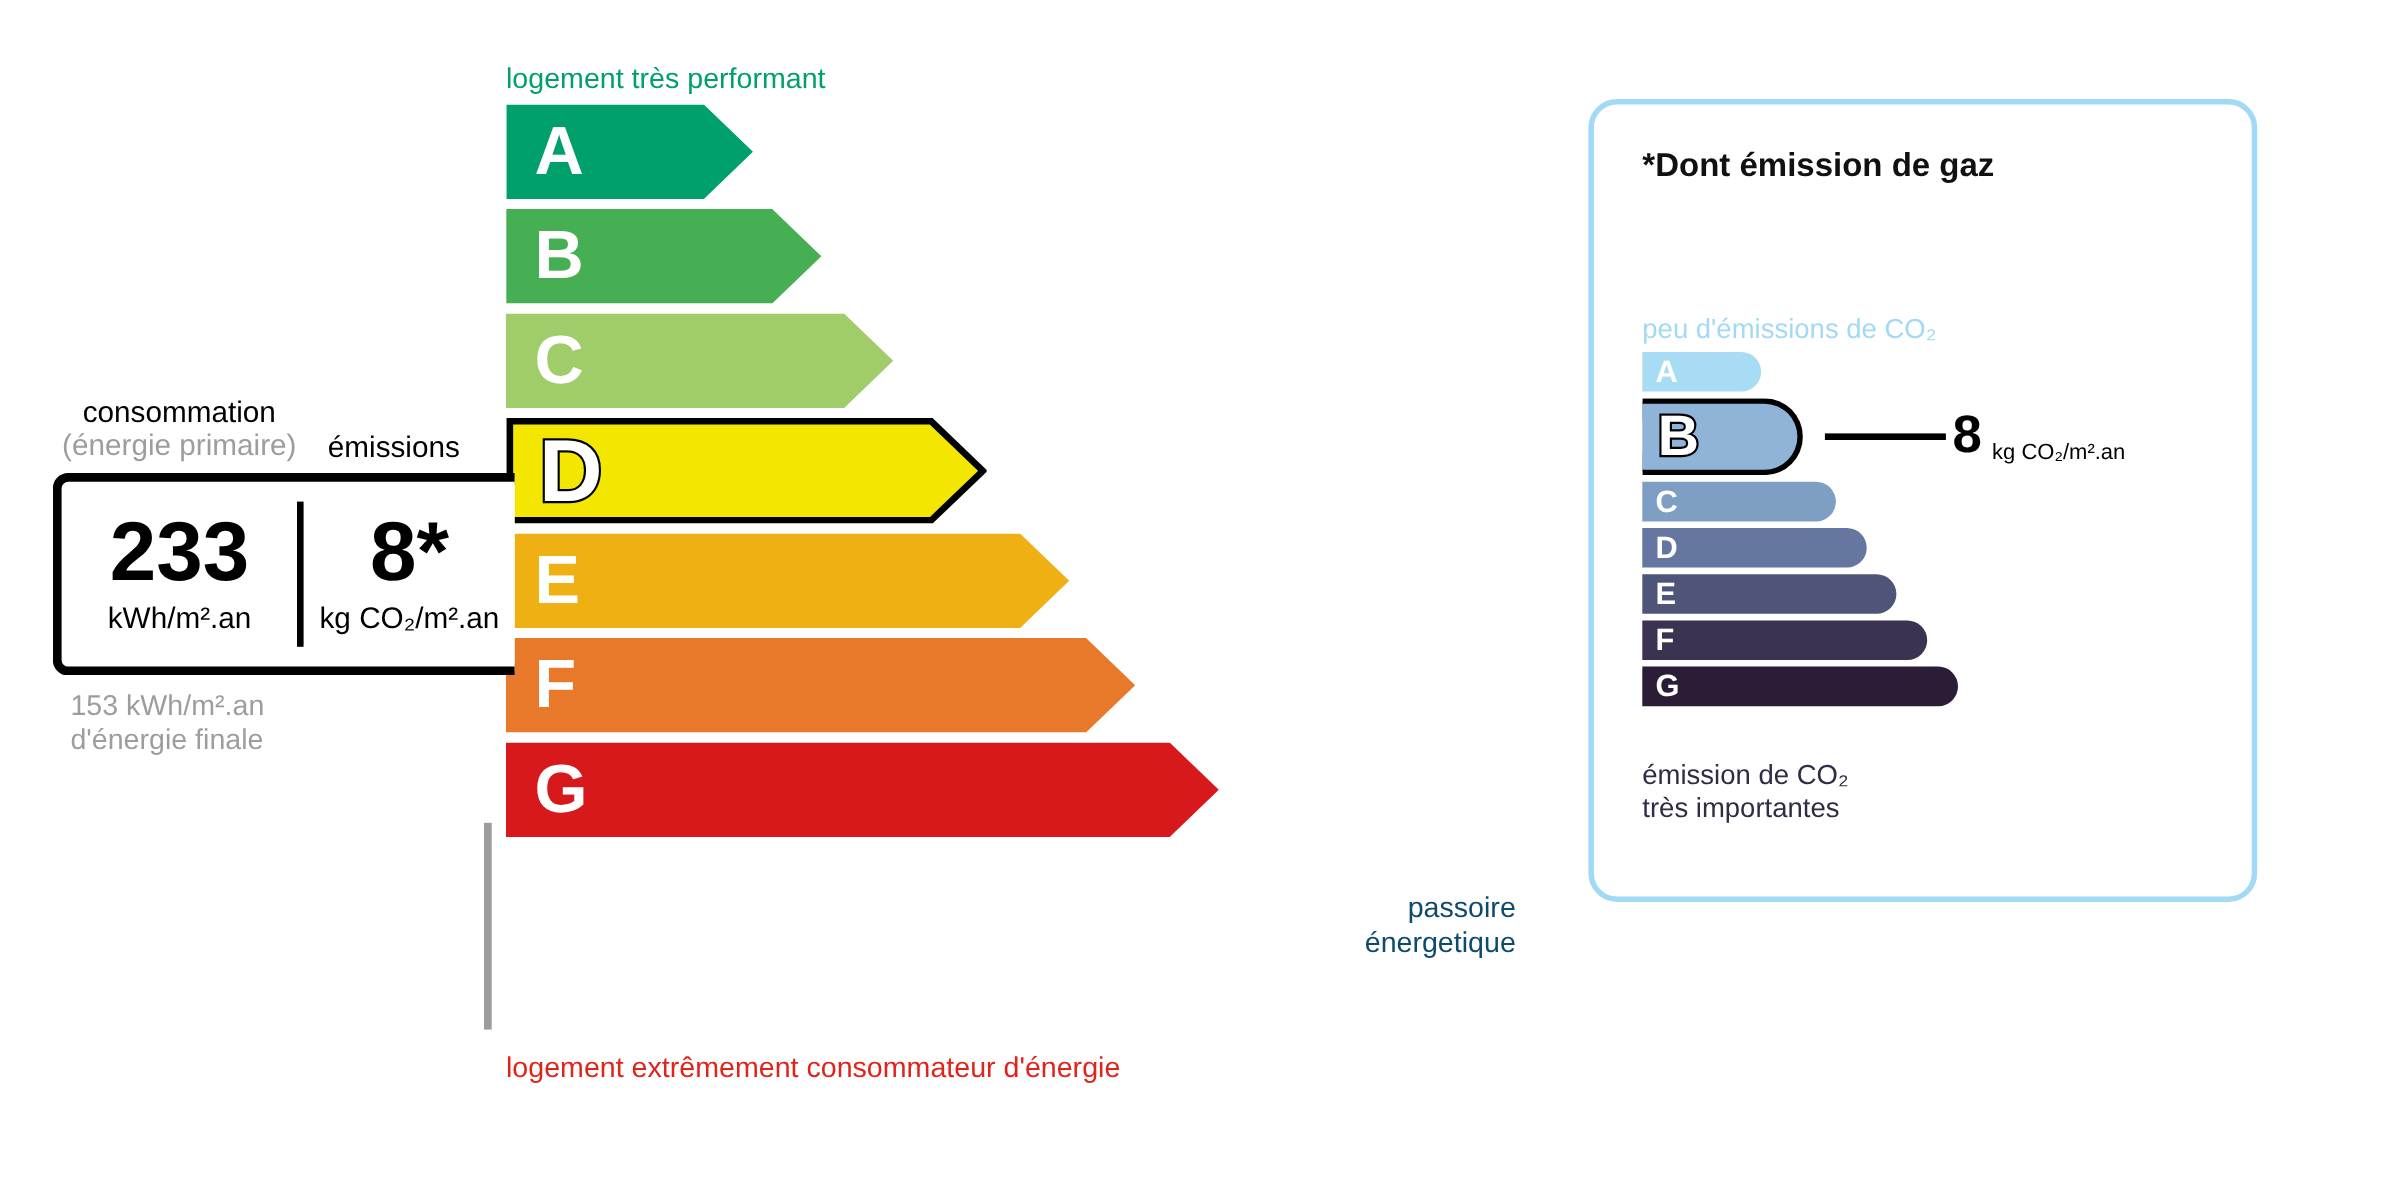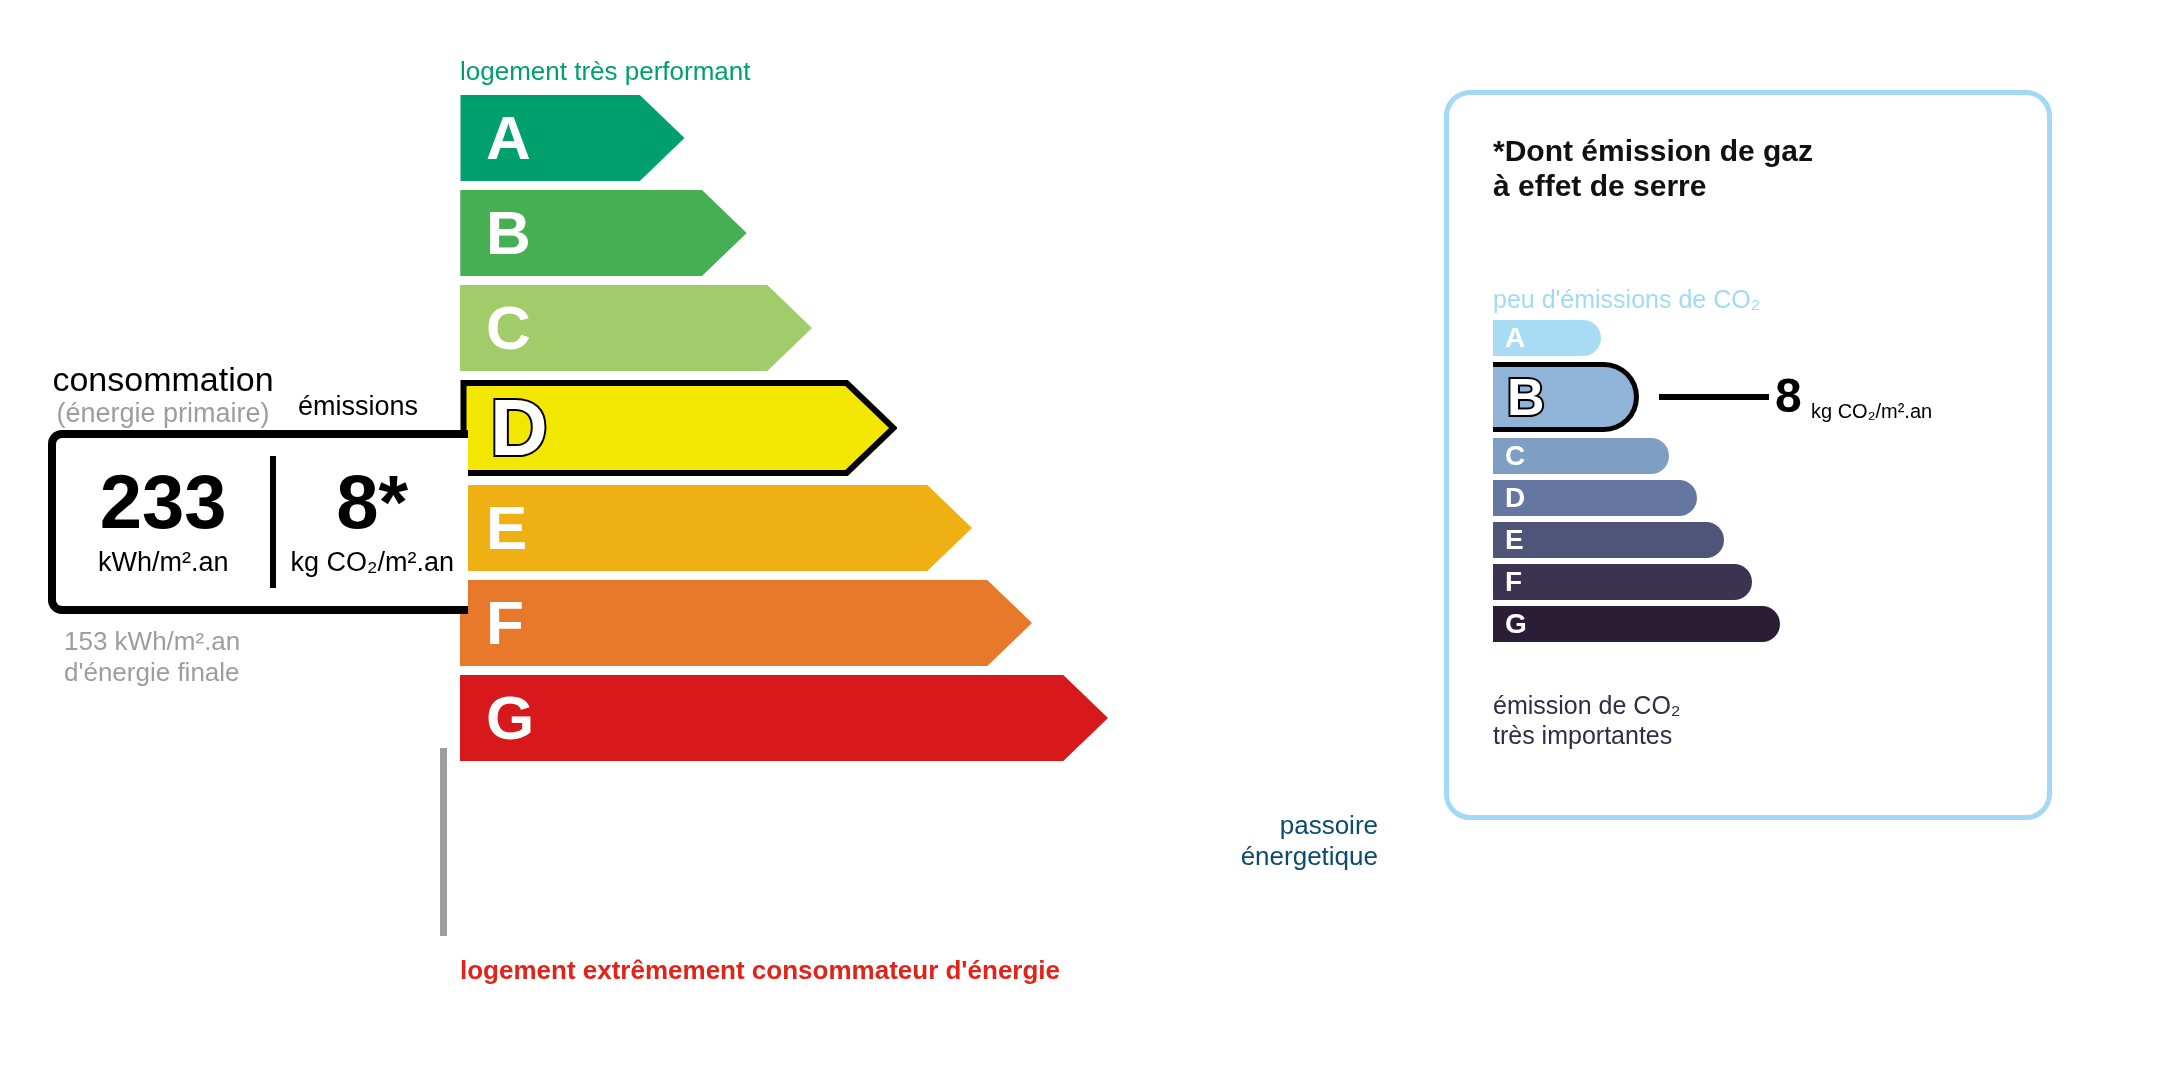--- a/index.html
+++ b/index.html
@@ -70,21 +70,20 @@
     left: 30px;
   }
 
   
   #bottom-caption {
     position: absolute;
     left: 460px; top: 955px;
     font-size: 26px;
     color: #e2231a;
     white-space: nowrap;
-    font-weight: bold;
   }
 
   
   #value-block {
     position: absolute;
     left: 48px;
     top: 430px;
   }
   #value-box {
     box-sizing: border-box;
@@ -128,21 +127,21 @@
 
   
   #hdr-consumption {
     position: absolute;
     left: 48px;
     top: 360px;
     width: 230px;
     text-align: center;
     line-height: 1.12;
   }
-  #hdr-consumption .l1 { font-size: 34px; color: #000; display:block; }
+  #hdr-consumption .l1 { font-size: 27px; color: #000; display:block; }
   #hdr-consumption .l2 { font-size: 27px; color: #9d9d9d; display:block;text-align:center; }
   #hdr-emissions {
     position: absolute;
     left: 298px;
     top: 391px;
     font-size: 27px;
     color: #000;
   }
 
   
@@ -368,21 +367,20 @@
   <div id="passoire-bar"></div>
   <div id="passoire-label">
     <div>passoire</div>
     <div>énergetique</div>
   </div>
 </div>
 
 <div id="co2-card">
   <div id="co2-title">
     <div>*Dont émission de gaz</div>
-    <div>à effet de serre</div>
   </div>
 
   <div id="co2-top-caption">peu d'émissions de CO₂</div>
 
   <div id="co2-bars">
       <div class="co2-row">
         <div class="co2-bar" style="background: rgb(168, 220, 245); width: 108px;">
           <span class="co2-letter">A</span>
         </div>
       </div>

